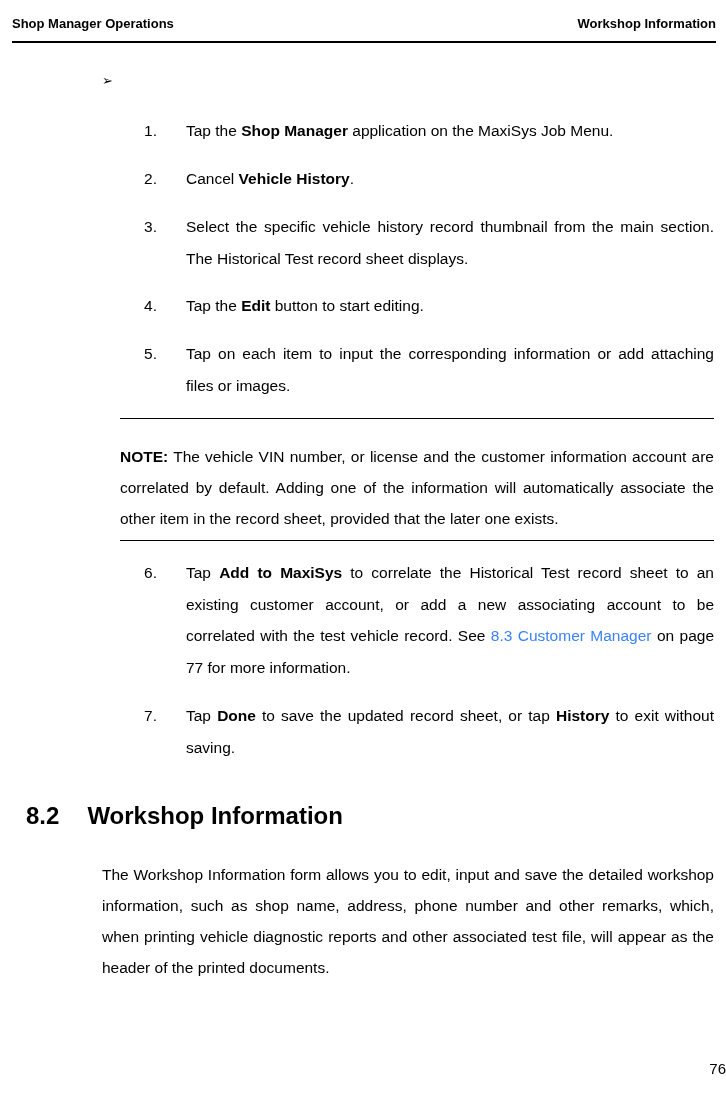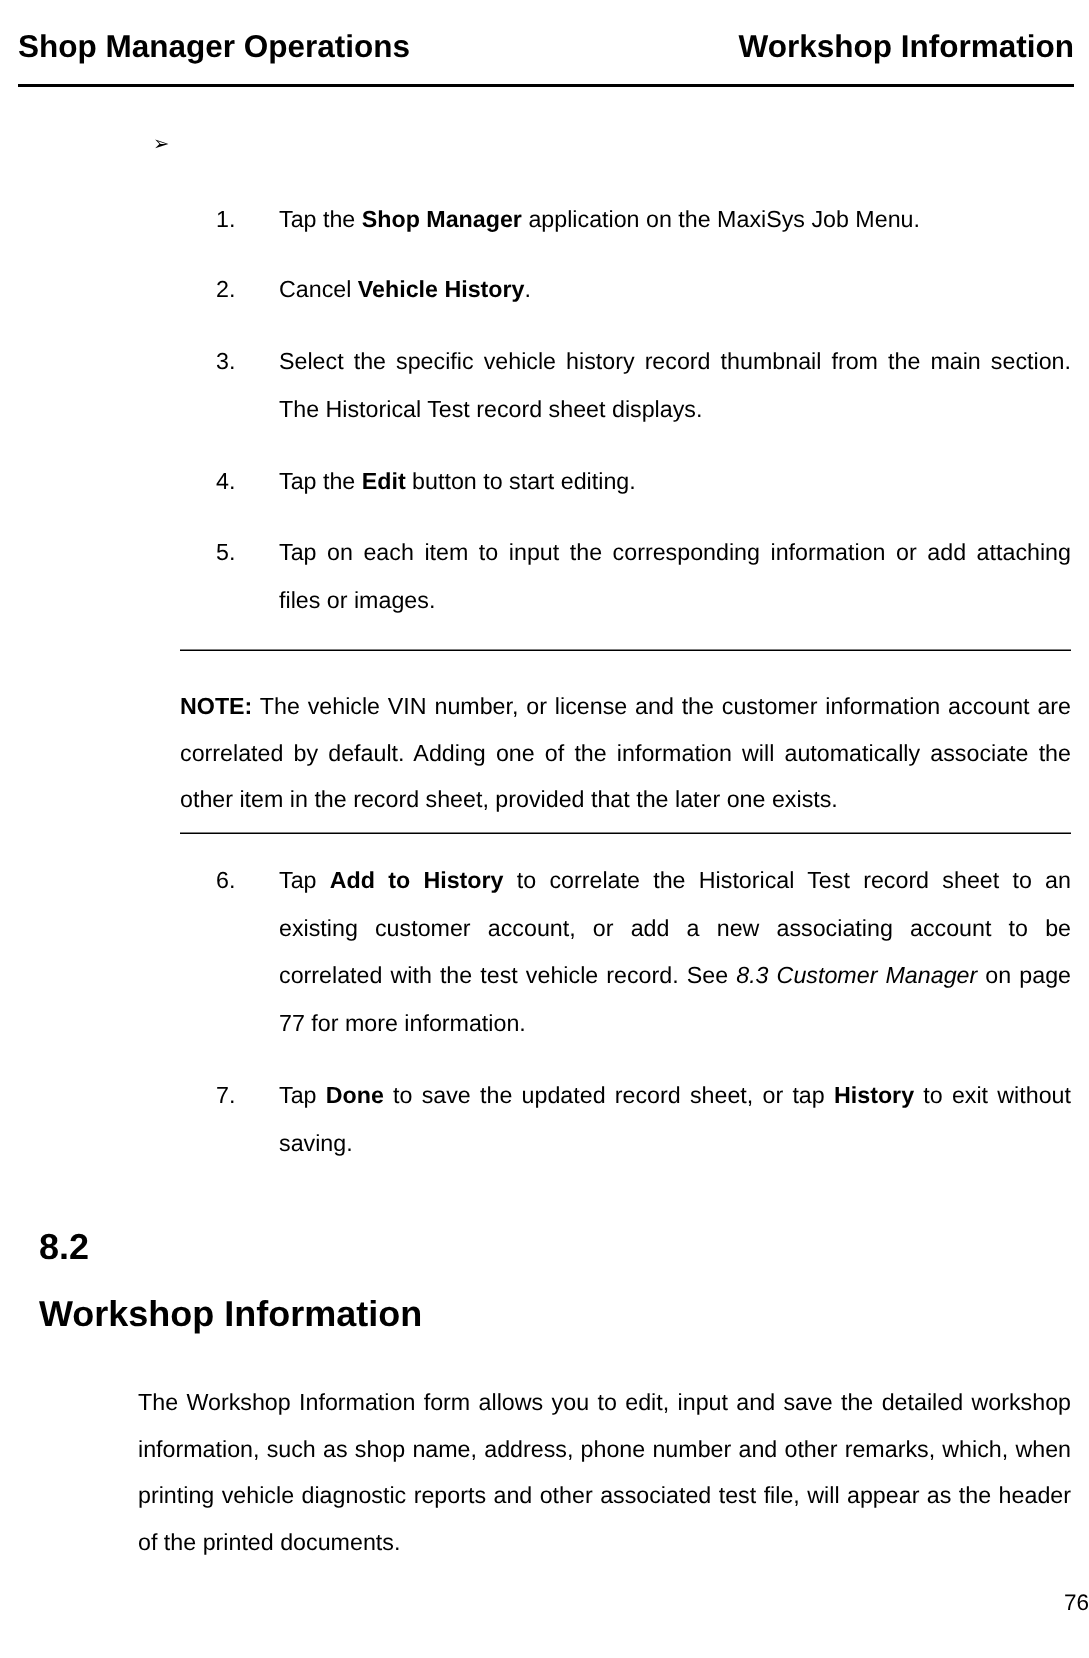--- a/index.html
+++ b/index.html
@@ -15,21 +15,21 @@
       background: #fff;
       width: 726px;
       height: 1105px;
       position: relative;
       padding: 12px 10px 0 12px;
     }
     .header {
       display: flex;
       justify-content: space-between;
       font-weight: bold;
-      font-size: 21px;
+      font-size: 13px;
       padding-bottom: 4px;
       border-bottom: 2px solid #000;
       margin-bottom: 24px;
     }
     .content {
       padding-left: 80px;
       padding-right: 2px;
     }
     .instr-heading {
       display: flex;
@@ -68,40 +68,39 @@
     .note-box {
       border-top: 1.5px solid #000;
       border-bottom: 1.5px solid #000;
       padding: 22px 0 6px 0;
       margin: 0 0 16px 28px;
       text-align: justify;
       line-height: 2.0;
     }
     .bold { font-weight: bold; }
     .link {
-      color: #000000;
-      font-style: italic;
+      color: #3b82f6;
     }
     .section-heading {
       display: flex;
       align-items: baseline;
       font-weight: bold;
       font-size: 24px;
       margin-top: 30px;
       margin-bottom: 20px;
       margin-left: -66px;
-      flex-direction: column;
     }
     .section-num {
       margin-right: 28px;
     }
     .body-para {
       text-align: justify;
       line-height: 2.0;
       margin-bottom: 12px;
+      margin-left: 10px;
     }
     .page-num {
       position: absolute;
       bottom: 22px;
       left: 0;
       width: 100%;
       text-align: right;
       font-size: 15px;
     }
   </style>
@@ -136,21 +135,21 @@
       <span>Tap on each item to input the corresponding information or add attaching files or images.</span>
     </li>
   </ol>
 
   <div class="note-box">
     <span class="bold">NOTE:</span><span> The vehicle VIN number, or license and the customer information account are correlated by default. Adding one of the information will automatically associate the other item in the record sheet, provided that the later one exists.</span>
   </div>
 
   <ol class="steps" start="6" style="counter-reset: step 5;">
     <li>
-      <span>Tap </span><span class="bold">Add to History</span><span> to correlate the Historical Test record sheet to an existing customer account, or add a new associating account to be correlated with the test vehicle record. See </span><span class="link">8.3 Customer Manager</span><span> on page 77 for more information.</span>
+      <span>Tap </span><span class="bold">Add to MaxiSys</span><span> to correlate the Historical Test record sheet to an existing customer account, or add a new associating account to be correlated with the test vehicle record. See </span><span class="link">8.3 Customer Manager</span><span> on page 77 for more information.</span>
     </li>
     <li>
       <span>Tap </span><span class="bold">Done</span><span> to save the updated record sheet, or tap </span><span class="bold">History</span><span> to exit without saving.</span>
     </li>
   </ol>
 
   <div class="section-heading">
     <span class="section-num">8.2</span>
     <span>Workshop Information</span>
   </div>

